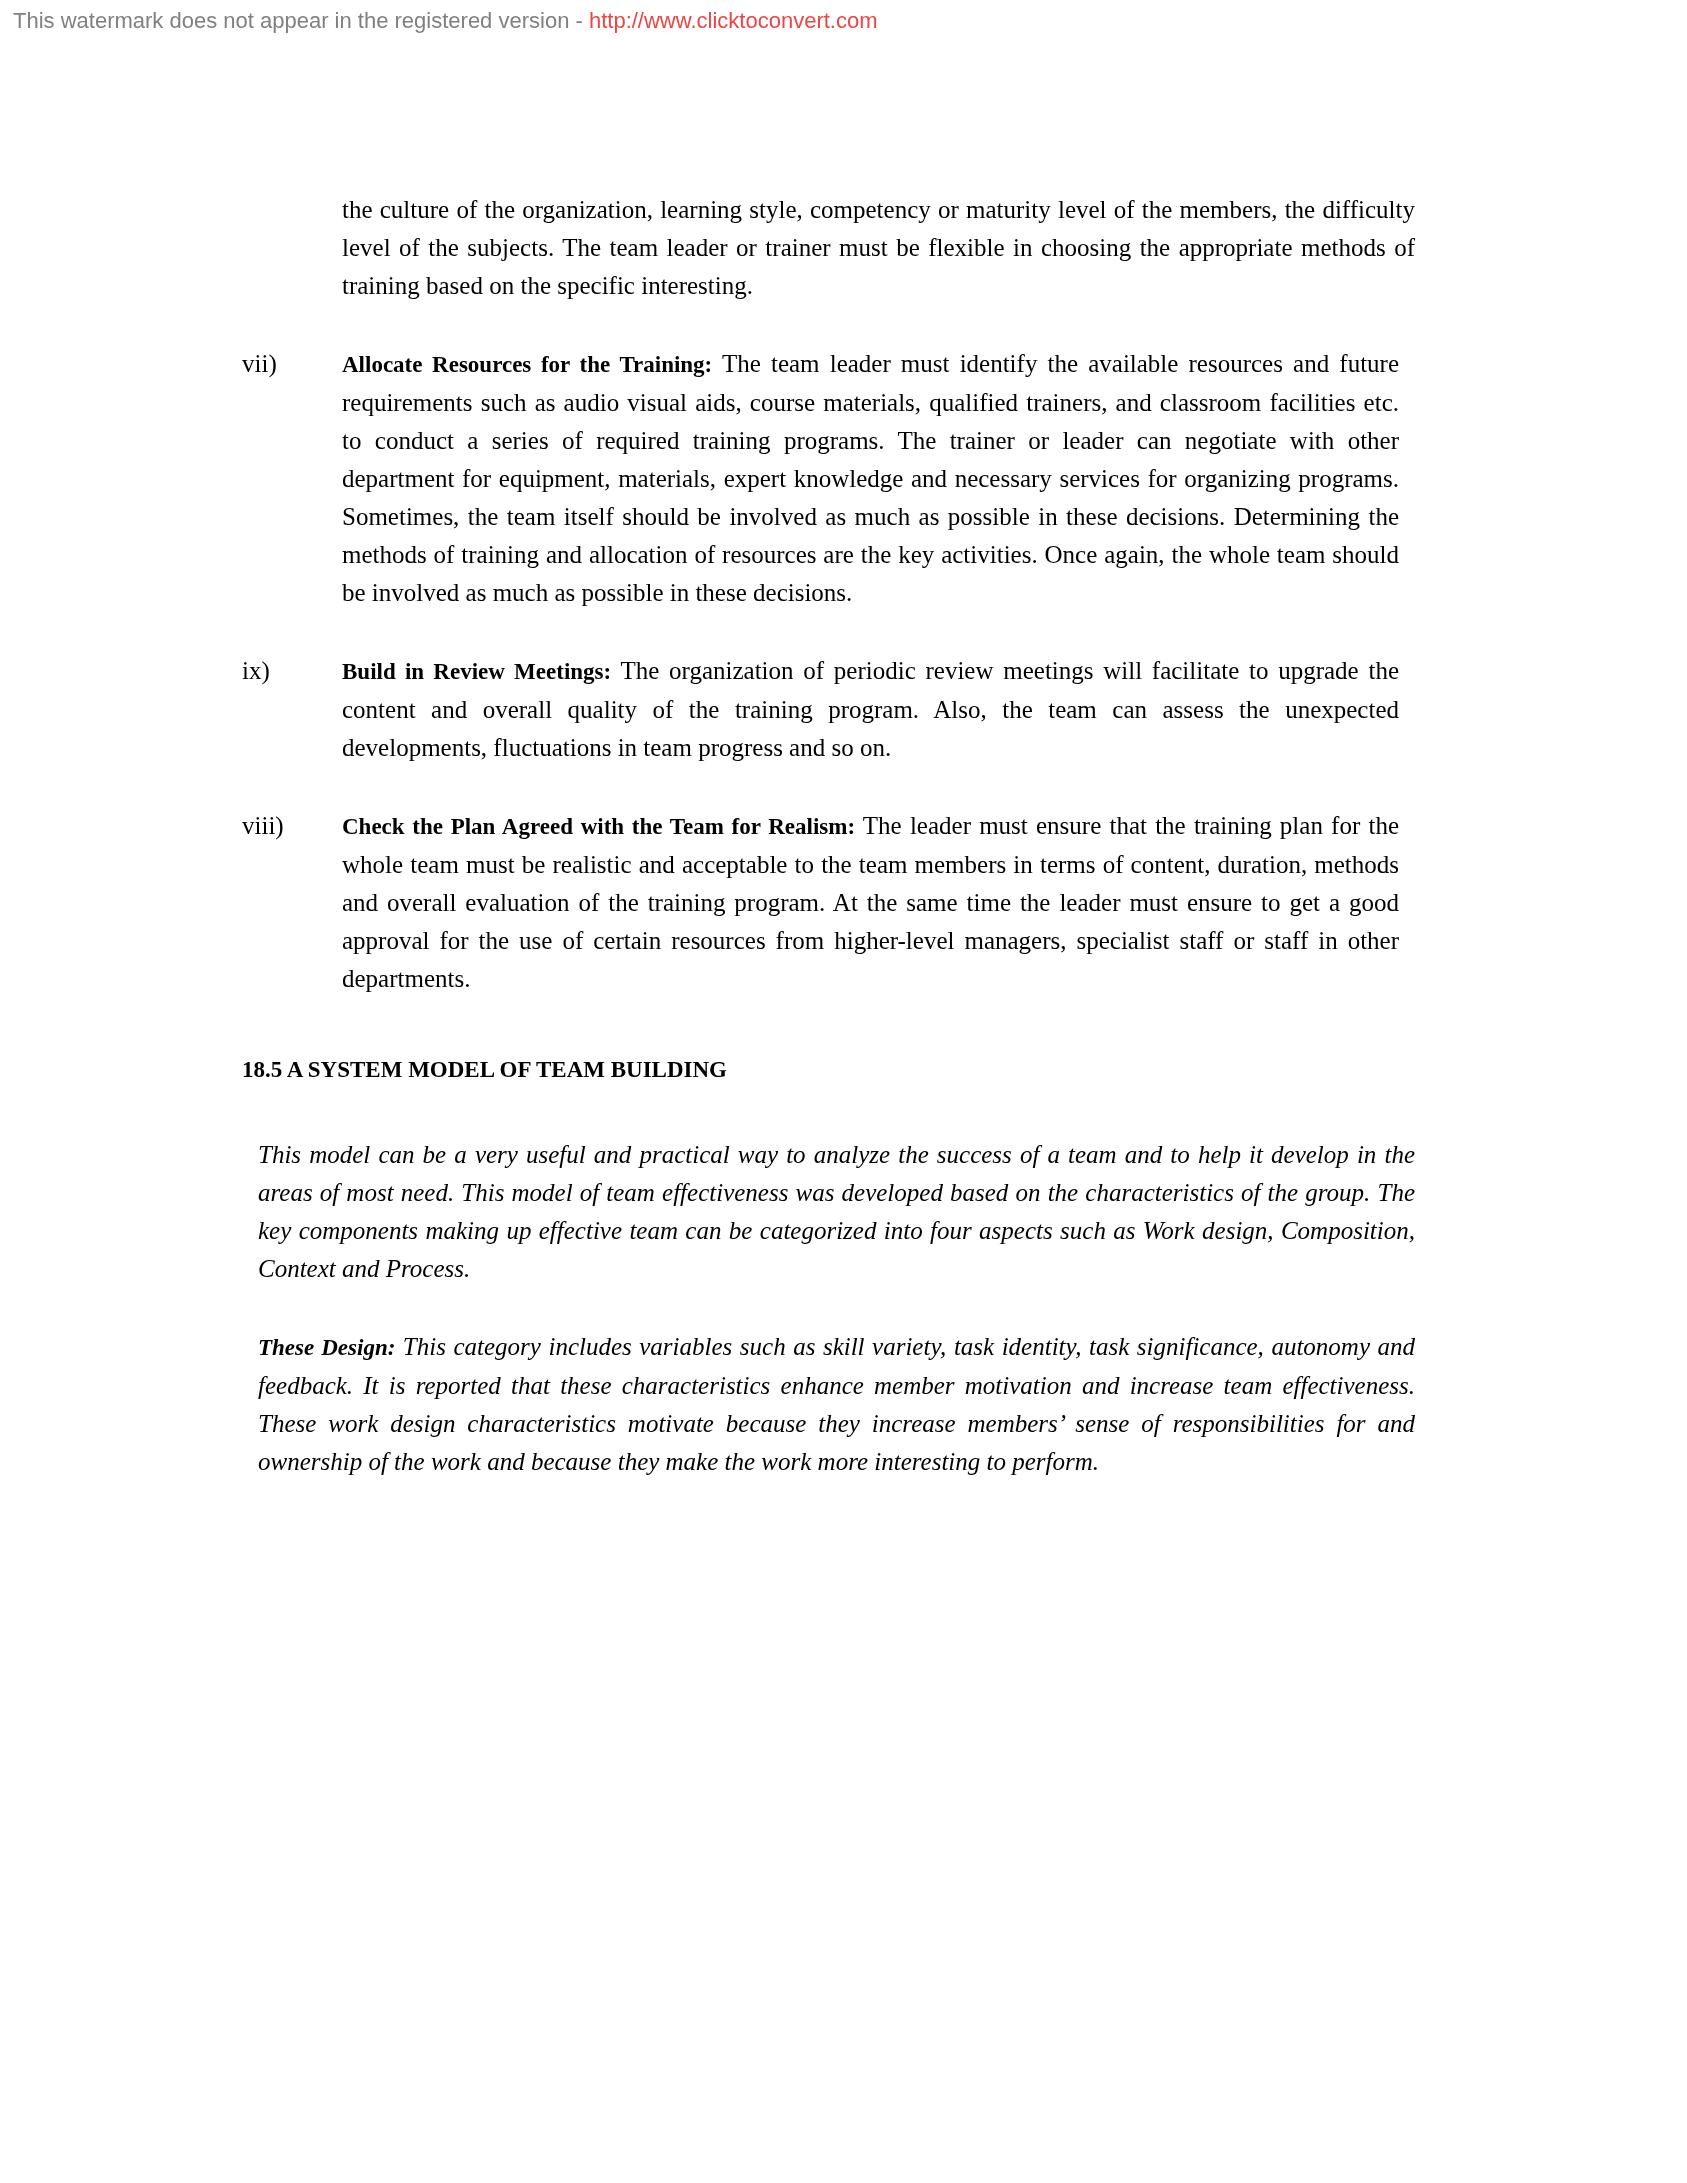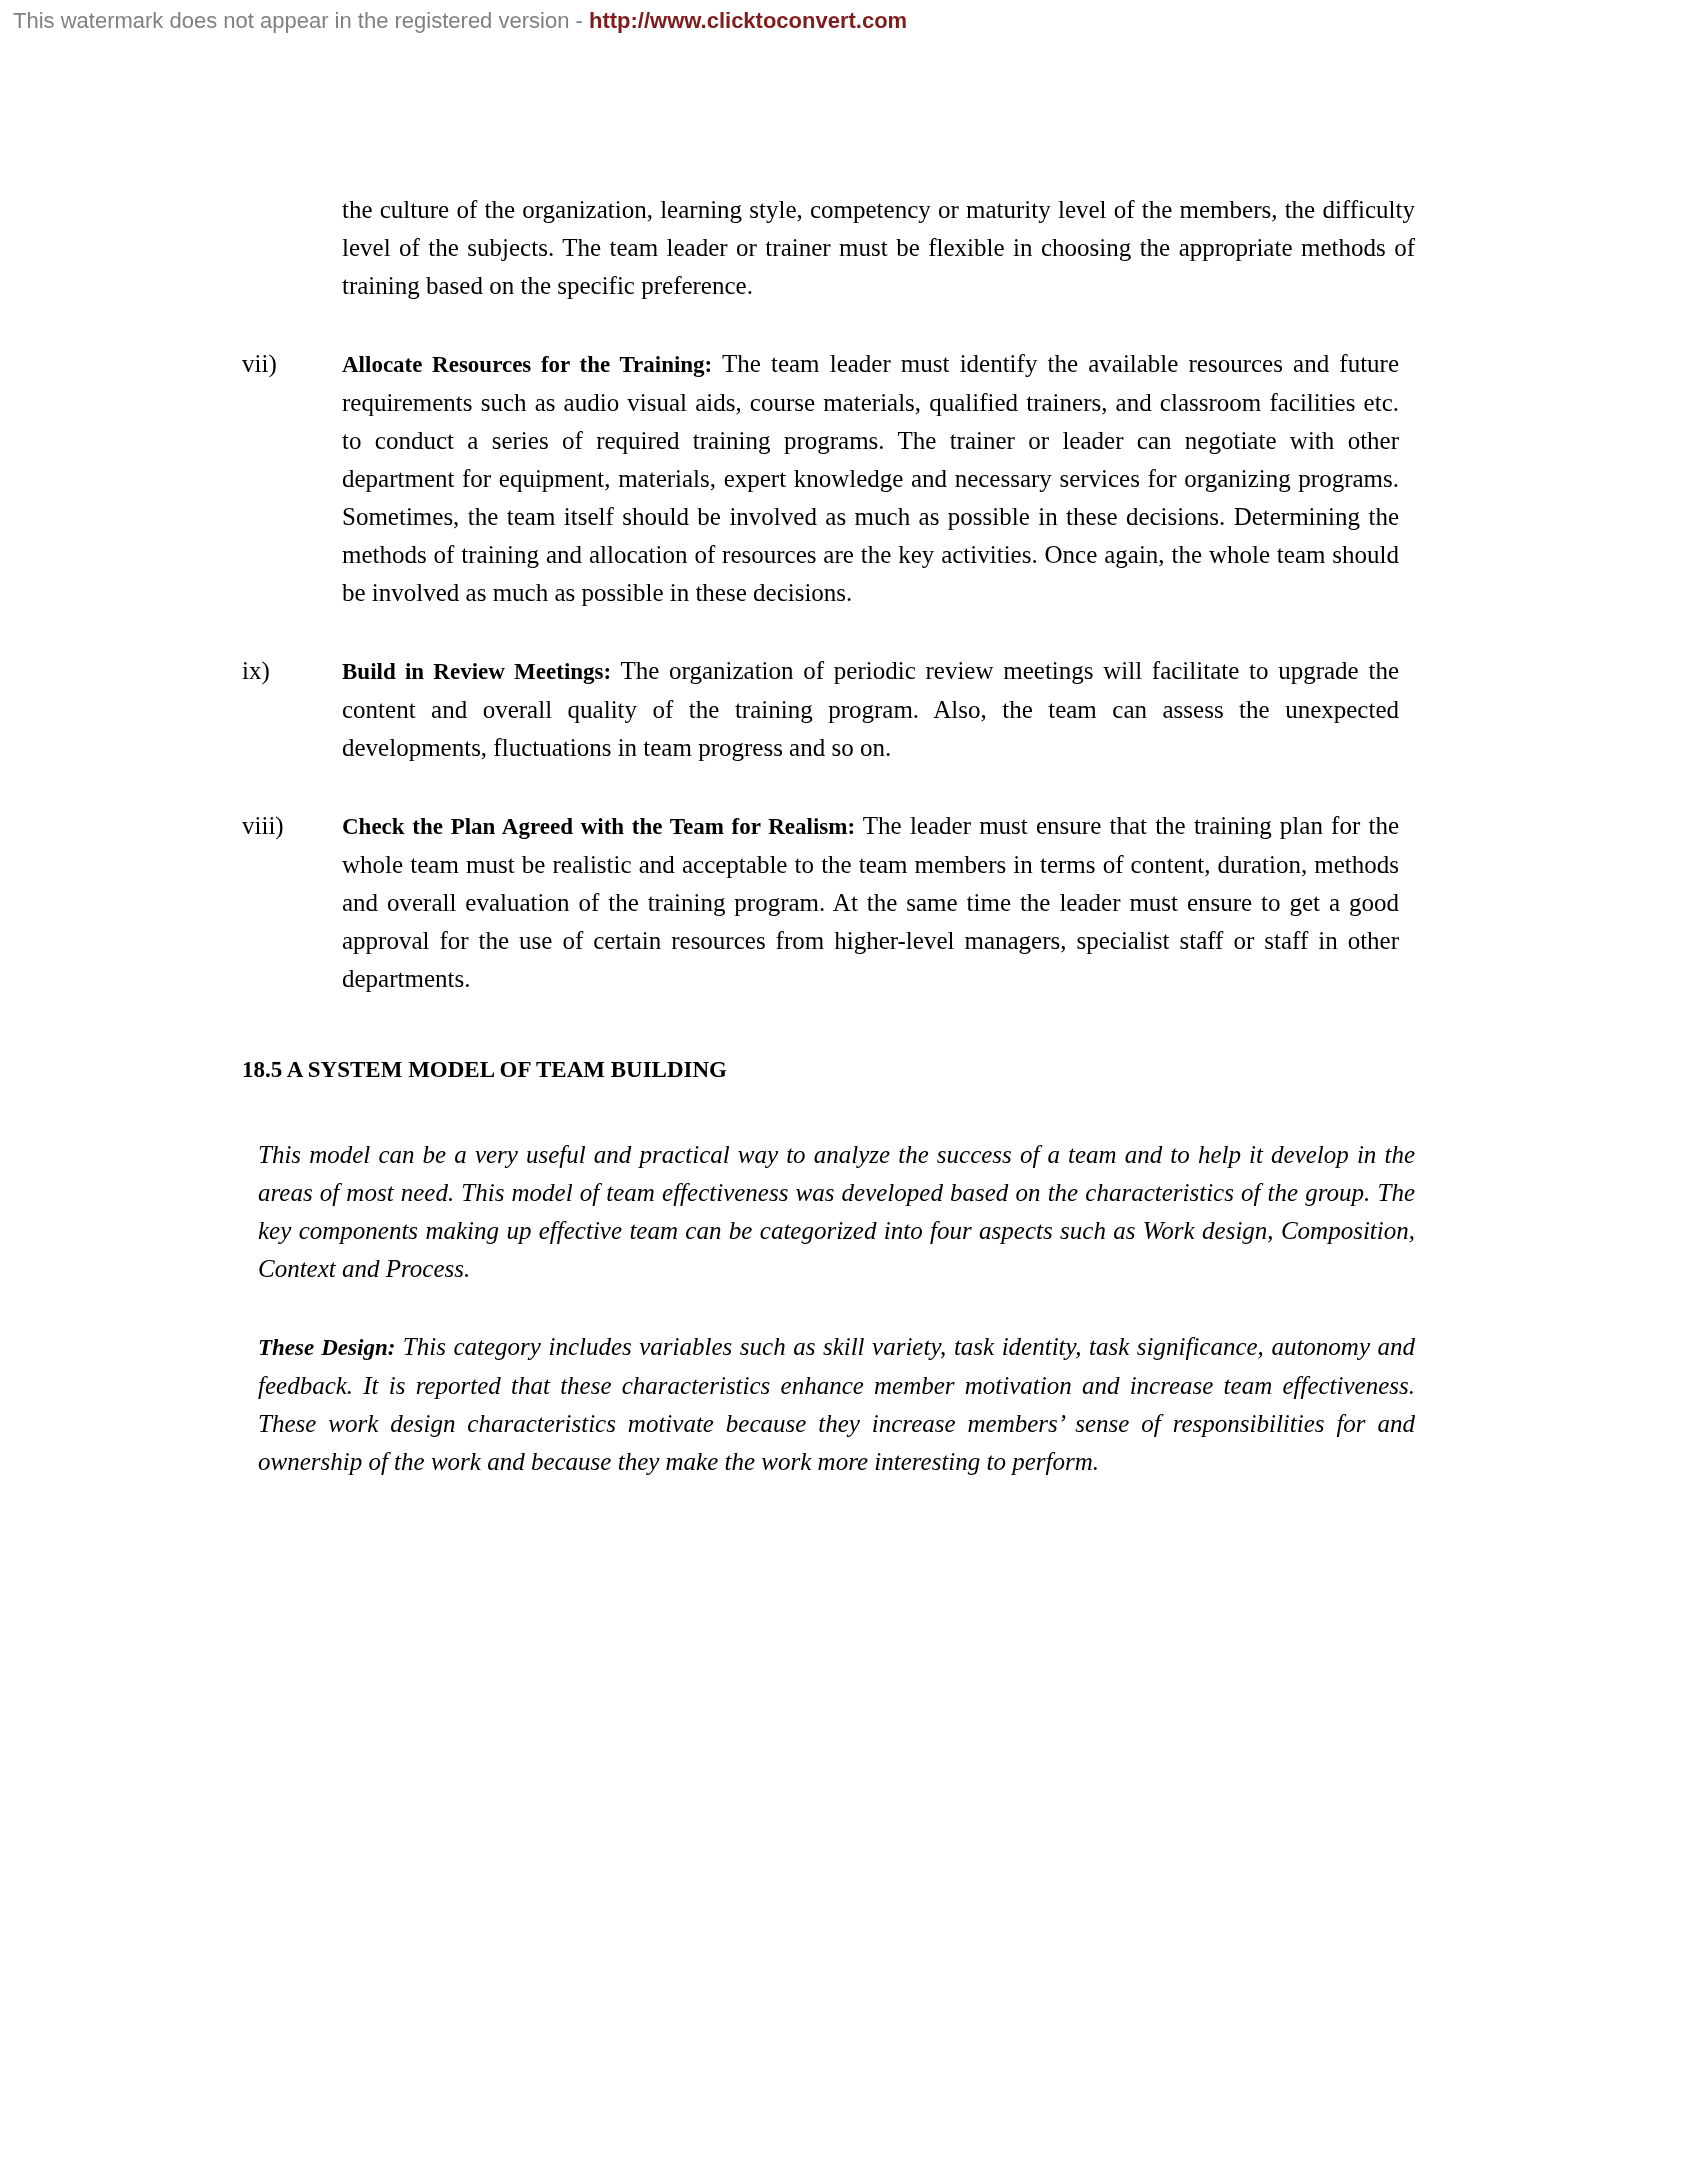--- a/index.html
+++ b/index.html
@@ -20,23 +20,22 @@
     position: absolute;
     top: 6.6px;
     left: 13px;
     font-family: "Liberation Sans", sans-serif;
     font-size: 22px;
     line-height: 28px;
     color: #808080;
     white-space: nowrap;
   }
   .watermark .link {
-    color: #7f1d1d;
+    color: #ef4444;
     cursor: pointer;
-    font-weight: bold;
   }
   .content {
     position: absolute;
     top: 191px;
     left: 242px;
     width: 1173px;
     font-size: 25px;
     line-height: 38px;
     text-align: justify;
   }
@@ -77,21 +76,21 @@
 <body>
 
 <div class="page">
 
   <div class="watermark">
     <span>This watermark does not appear in the registered version - </span><span class="link">http://www.clicktoconvert.com</span>
   </div>
 
   <div class="content">
 
-    <p class="cont-para">the culture of the organization, learning style, competency or maturity level of the members, the difficulty level of the subjects.  The team leader or trainer must be flexible in choosing the appropriate methods of training based on the specific preference.</p>
+    <p class="cont-para">the culture of the organization, learning style, competency or maturity level of the members, the difficulty level of the subjects.  The team leader or trainer must be flexible in choosing the appropriate methods of training based on the specific interesting.</p>
 
     <div class="list-item">
       <span class="marker">vii)</span>
       <span class="run-in">Allocate Resources for the Training:</span>
       <span>The team leader must identify the available resources and future requirements such as audio visual aids, course materials, qualified trainers, and classroom facilities etc. to conduct a series of required training programs. The trainer or leader can negotiate with other department for equipment, materials, expert knowledge and necessary services for organizing programs. Sometimes, the team itself should be involved as much as possible in these decisions. Determining the methods of training and allocation of resources are the key activities. Once again, the whole team should be involved as much as possible in these decisions.</span>
     </div>
 
     <div class="list-item">
       <span class="marker">ix)</span>
       <span class="run-in">Build in Review Meetings:</span>

